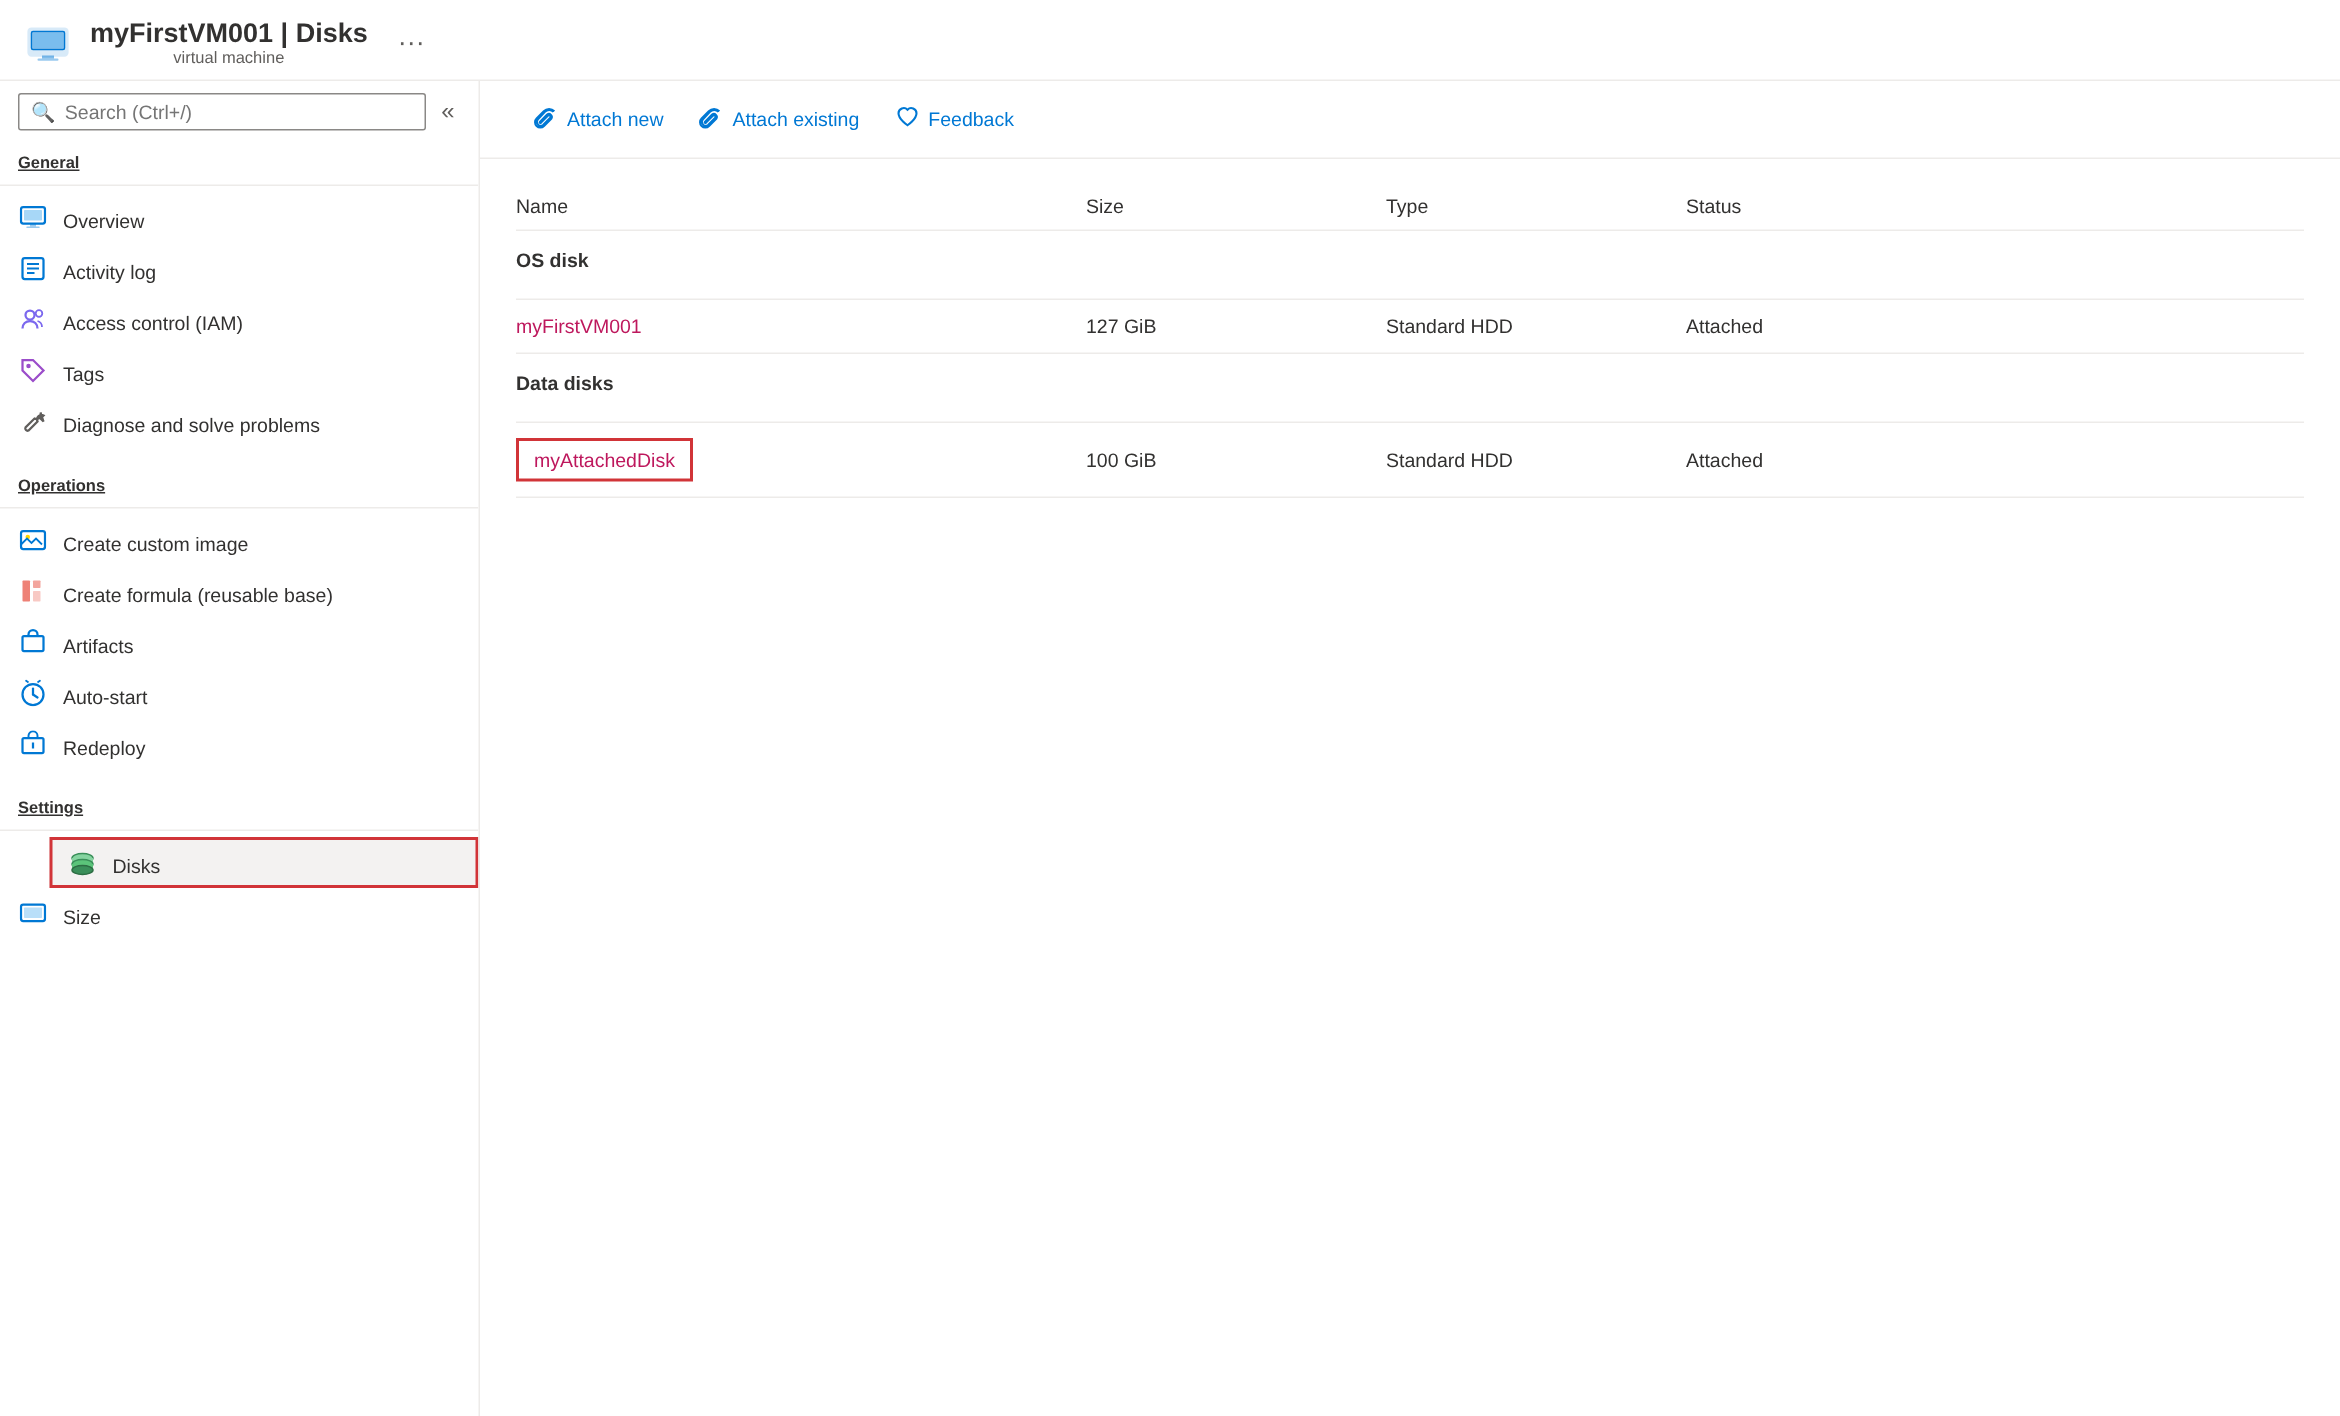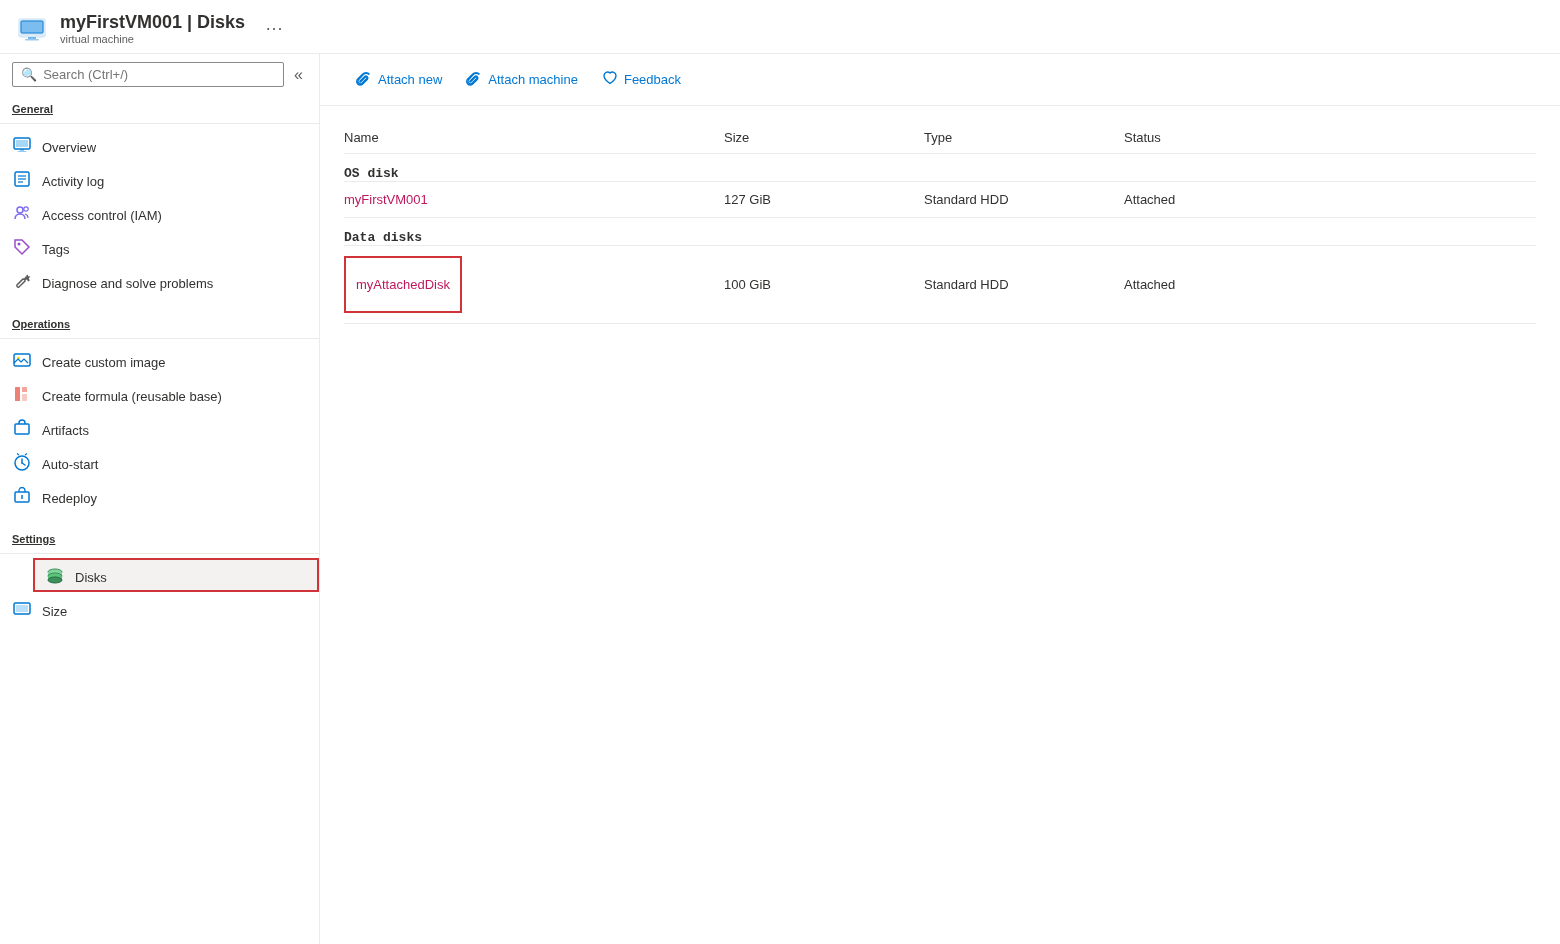--- a/index.html
+++ b/index.html
@@ -1,19 +1,19 @@
 <!DOCTYPE html>
 <html><head>
   <meta charset="utf-8">
   <style>
     * { box-sizing: border-box; margin: 0; padding: 0; }
     body { font-family: 'Segoe UI', Arial, sans-serif; font-size: 13px; color: #323130; background: #fff; display: flex; flex-direction: column; height: 944px; overflow: hidden; }
 
     
-    .header { display: flex; align-items: center; padding: 12px 16px 8px 16px; border-bottom: 1px solid #edebe9; gap: 12px; }
+    .header { display: flex; align-items: center; padding: 12px 16px 8px 16px; border-bottom: 1px solid #edebe9; gap: 12px; text-align: center; }
     .header-title-group { display: flex; flex-direction: column; }
     .header-title { font-size: 18px; font-weight: 600; color: #323130; }
     .header-subtitle { font-size: 11px; color: #605e5c; }
     .header-ellipsis { font-size: 18px; color: #605e5c; margin-left: 8px; cursor: pointer; }
 
     
     .main-layout { display: flex; flex: 1; overflow: hidden; }
 
     
     .sidebar { width: 320px; border-right: 1px solid #edebe9; display: flex; flex-direction: column; overflow: hidden; flex-shrink: 0; }
@@ -38,21 +38,21 @@
     .toolbar { display: flex; align-items: center; padding: 10px 24px; gap: 0; border-bottom: 1px solid #edebe9; }
     .toolbar-btn { display: flex; align-items: center; gap: 6px; padding: 6px 12px; cursor: pointer; font-size: 13px; color: #0078d4; background: transparent; border: none; border-radius: 2px; }
 
     .table-area { flex: 1; overflow-y: auto; padding: 24px 24px; }
     .table-area::-webkit-scrollbar { width: 6px; }
     .table-area::-webkit-scrollbar-thumb { background: #c8c6c4; }
 
     .col-headers { display: grid; grid-template-columns: 380px 200px 200px 200px; padding: 0 0 8px 0; border-bottom: 1px solid #edebe9; margin-bottom: 0; }
     .col-header { font-size: 13px; font-weight: 400; color: #323130; }
 
-    .section-title { font-size: 13px; font-weight: 600; color: #323130; padding: 12px 0 0 0; border-bottom: 1px solid #edebe9; font-family: Liberation Mono, monospace; }
+    .section-title { font-size: 13px; font-weight: 600; color: #323130; padding: 12px 0 18px 0; border-bottom: 1px solid #edebe9; }
 
     .data-row { display: grid; grid-template-columns: 380px 200px 200px 200px; padding: 10px 0; border-bottom: 1px solid #edebe9; align-items: center; }
     .data-row:last-child { border-bottom: 1px solid #edebe9; }
 
     .cell { font-size: 13px; color: #323130; }
     .cell-link { color: #be185d; cursor: pointer; text-decoration: none; }
   </style>
 </head>
 <body>
 
@@ -243,21 +243,21 @@
         </span>
         <span>Attach new</span>
       </button>
 
       <button class="toolbar-btn">
         <span>
           <svg width="16" height="16" viewBox="0 0 16 16">
               <path d="M13 4.5a4 4 0 0 0-5.7 0L2.5 9.8a2.5 2.5 0 0 0 3.5 3.5l4.8-4.8a1 1 0 0 0-1.4-1.4L4.6 11.9a.5.5 0 0 1-.7-.7l4.8-4.8a2 2 0 0 1 2.8 2.8L6.7 14a3.5 3.5 0 0 1-5-5L6.5 4.2a5 5 0 0 1 7.1 0" fill="none" stroke="#0078d4" stroke-width="1.3"></path>
             </svg>
         </span>
-        <span>Attach machine</span>
+        <span>Attach existing</span>
       </button>
 
       <button class="toolbar-btn">
         <span>
           <svg width="16" height="16" viewBox="0 0 16 16">
               <path d="M8 13.5S2 9.5 2 5.5a3.5 3.5 0 0 1 6-2.4A3.5 3.5 0 0 1 14 5.5c0 4-6 8-6 8z" fill="none" stroke="#0078d4" stroke-width="1.4"></path>
             </svg>
         </span>
         <span>Feedback</span>
       </button>
@@ -280,21 +280,21 @@
         </div>
         <div class="cell">127 GiB</div>
         <div class="cell">Standard HDD</div>
         <div class="cell">Attached</div>
       </div>
 
       <div class="section-title">Data disks</div>
 
       <div class="data-row">
         <div class="cell">
-          <span style="display:inline-block; padding: 19px 10px; border: 2px solid #d13438;">
+          <span style="display:inline-block; padding: 5px 10px; border: 2px solid #d13438;">
             <a class="cell-link">myAttachedDisk</a>
           </span>
         </div>
         <div class="cell">100 GiB</div>
         <div class="cell">Standard HDD</div>
         <div class="cell">Attached</div>
       </div>
 
     </div>
   </div>

